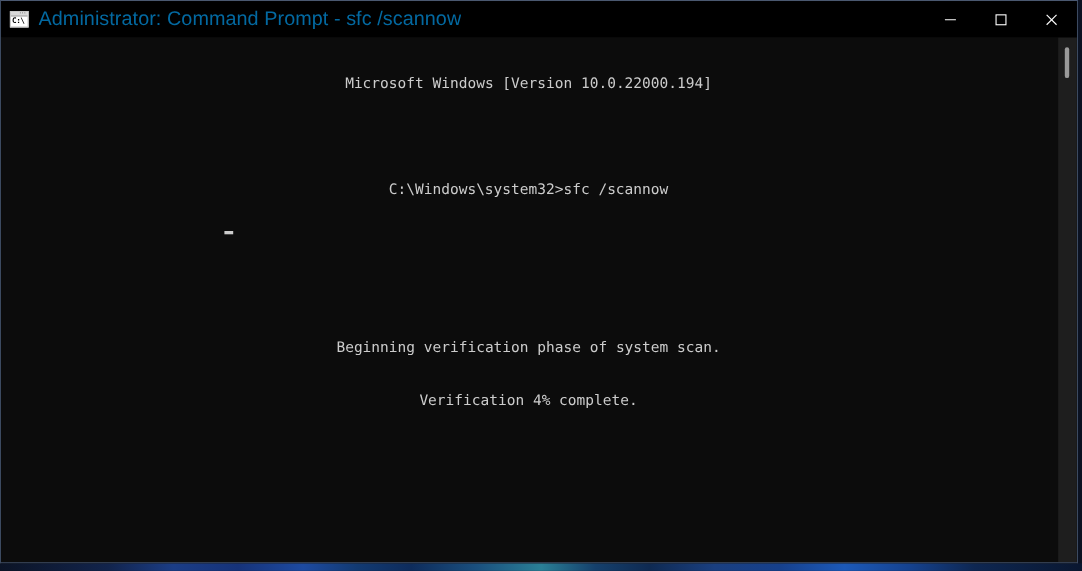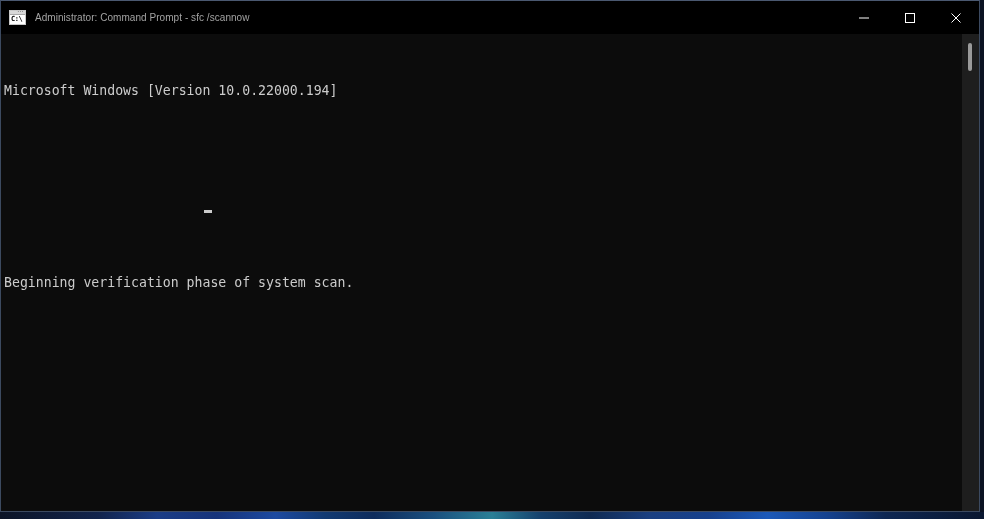--- a/index.html
+++ b/index.html
@@ -109,22 +109,22 @@
     left: 1px;
     top: 4px;
     font-family: "DejaVu Sans Mono", monospace;
     font-size: 7px;
     line-height: 8px;
     color: #000000;
     font-weight: bold;
     letter-spacing: -0.5px;
   }
   #title-text {
-    color: #a3a3a3;
-    font-size: 10px;
+    color: #0369a1;
+    font-size: 18px;
     font-family: "Liberation Sans", sans-serif;
     white-space: nowrap;
     overflow: hidden;
     text-overflow: ellipsis;
     letter-spacing: 0.05px;
   }
 
   
   #window-controls {
     display: flex;
@@ -148,28 +148,29 @@
   
   #console-body {
     flex: 1 1 auto;
     position: relative;
     background: #0c0c0c;
     overflow: hidden;
   }
   #console-text {
     position: absolute;
     left: 3px;
-    top: 17px;
+    top: 3px;
     right: 22px;
     font-family: "DejaVu Sans Mono", monospace;
     font-size: 13.2px;
     line-height: 16px;
     color: #cccccc;
     white-space: pre;
     letter-spacing: 0px;
+    text-align: center;
   }
   .console-line { height: 16px; }
   .console-line.blank { height: 16px; }
 
   
   #console-cursor {
     position: absolute;
     width: 8px;
     height: 3px;
     background: #cccccc;
@@ -232,23 +233,25 @@
           <line x1="10.5" y1="1.5" x2="1.5" y2="10.5" stroke="#ffffff" stroke-width="1"></line>
         </svg>
       </button>
     </div>
   </div>
 
   <div id="console-body">
     <div id="console-text">
       <div class="console-line">Microsoft Windows [Version 10.0.22000.194]</div>
       <div class="console-line blank"></div>
+      <div class="console-line">C:\Windows\system32&gt;sfc /scannow</div>
       <div class="console-line blank"></div>
       <div class="console-line blank"></div>
       <div class="console-line">Beginning verification phase of system scan.</div>
+      <div class="console-line">Verification 4% complete.</div>
     </div>
 
     <div id="console-cursor"></div>
 
     <div id="console-scrollbar">
       <div id="console-scroll-thumb"></div>
     </div>
   </div>
 
 </div>

